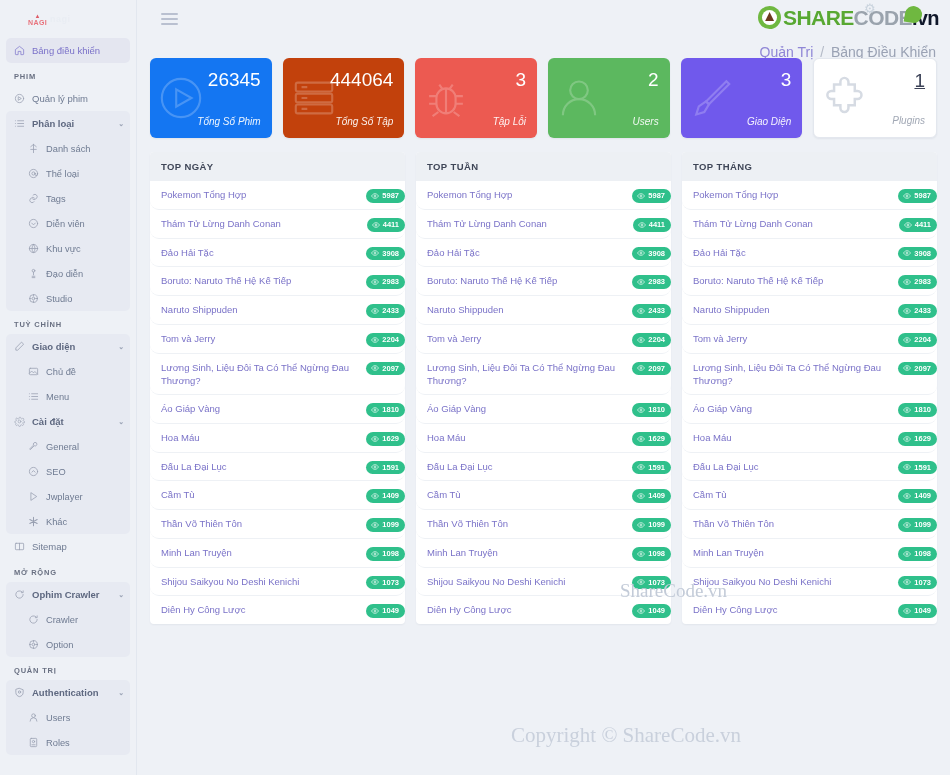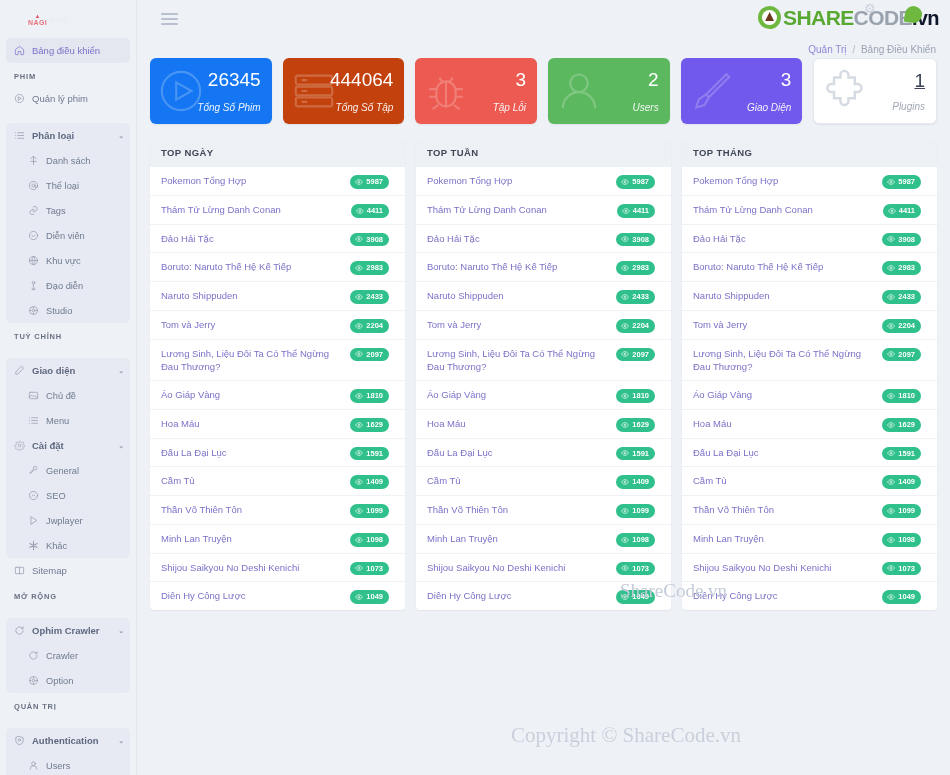--- a/index.html
+++ b/index.html
@@ -23,21 +23,21 @@
   .brand {
     height: 38px; display: flex; align-items: center; padding-left: 22px; gap: 3px;
   }
   .brand-logo {
     font-size: 7px; font-weight: bold; color: #e8727c; letter-spacing: .4px;
     line-height: 1; text-align: center;
   }
   .brand-logo .mark { display:block; font-size:6px; color:#de5b66; }
   .brand-text { font-size: 9px; color: #e9edf3; font-weight: bold; letter-spacing: .5px;}
 
-  .nav-group { background: transparent; margin-top: 12px; }
+  .nav-group { background: transparent; }
   .nav-group.boxed { background: #e7eaf2; border-radius: 5px; }
 
   .sec-title {
     font-size: 7.5px; font-weight: bold; color: #697082;
     letter-spacing: .8px; padding: 9px 0 5px 8px; text-transform: uppercase;
   }
   .nav-item {
     display: flex; align-items: center; height: 25px;
     padding-left: 8px; padding-right: 6px;
     font-size: 9.5px; color: #6f7b92; gap: 7px; cursor: pointer;
@@ -85,29 +85,29 @@
   .wm-txt .c { color: #0f172a; font-size: 20px; }
   .wm-gear {
     position: absolute; left: 106px; top: -5px; font-size: 13px; color: #c9d3dd;
   }
   .wm-leaf {
     position: absolute; right: 17px; top: 0px; width: 17px; height: 17px;
     border-radius: 50% 50% 50% 0; background: #6fb840; transform: rotate(10deg);
   }
   .breadcrumb {
     position: absolute; right: 14px; top: 44px;
-    font-size: 10px; color: #9aa2b4;
+    font-size: 14px; color: #9aa2b4;
   }
   .breadcrumb .crumb-link { color: #8f86d6; }
   .breadcrumb .sep { color: #b4bac7; margin: 0 3px; }
 
   
   .cards { display: flex; gap: 11px; padding: 20px 13px 0 13px; }
   .card {
-    flex: 1 1 0; height: 66px; border-radius: 6px; position: relative;
+    flex: 1 1 0; height: 80px; border-radius: 6px; position: relative;
     overflow: hidden; color: #fff;
     box-shadow: 0 1px 2px rgba(40,50,80,.07);
     cursor: pointer;
   }
   .card .bigicon {
     position: absolute; left: 8px; top: 50%; transform: translateY(-50%);
     width: 46px; height: 46px; opacity: .22;
   }
   .card .cnum {
     position: absolute; right: 11px; top: 12px;
@@ -128,22 +128,22 @@
     flex: 1 1 0; background: #fff; border-radius: 4px;
     box-shadow: 0 1px 2px rgba(40,50,80,.06); overflow: hidden;
   }
   .panel-head {
     background: #edf0f4; padding: 9px 11px;
     font-size: 9.5px; font-weight: bold; color: #3f4657; letter-spacing: .4px;
   }
   .panel-body { padding: 0; }
   .row {
     display: flex; align-items: flex-start; justify-content: space-between;
-    gap: 8px; padding: 7px 16px 6px 11px;
-    border-bottom: 1px solid #eef1f5; min-height: 21px;
+    gap: 8px; padding: 7px 0 6px 11px;
+    border-bottom: 1px solid #eef1f5; min-height: 21px; border-radius: 9px;
   }
   .row:last-child { border-bottom: none; }
   .row .title {
     font-size: 9.5px; color: #7a72c8; line-height: 1.45; flex: 1 1 auto; cursor: pointer;
   }
   .badge {
     flex: 0 0 auto; background: #2fc08b; color: #fff;
     border-radius: 8px; font-size: 7.5px; font-weight: bold;
     padding: 2px 6px 2px 5px; display: flex; align-items: center; gap: 3px;
     line-height: 1.3; margin-top: 1px;

